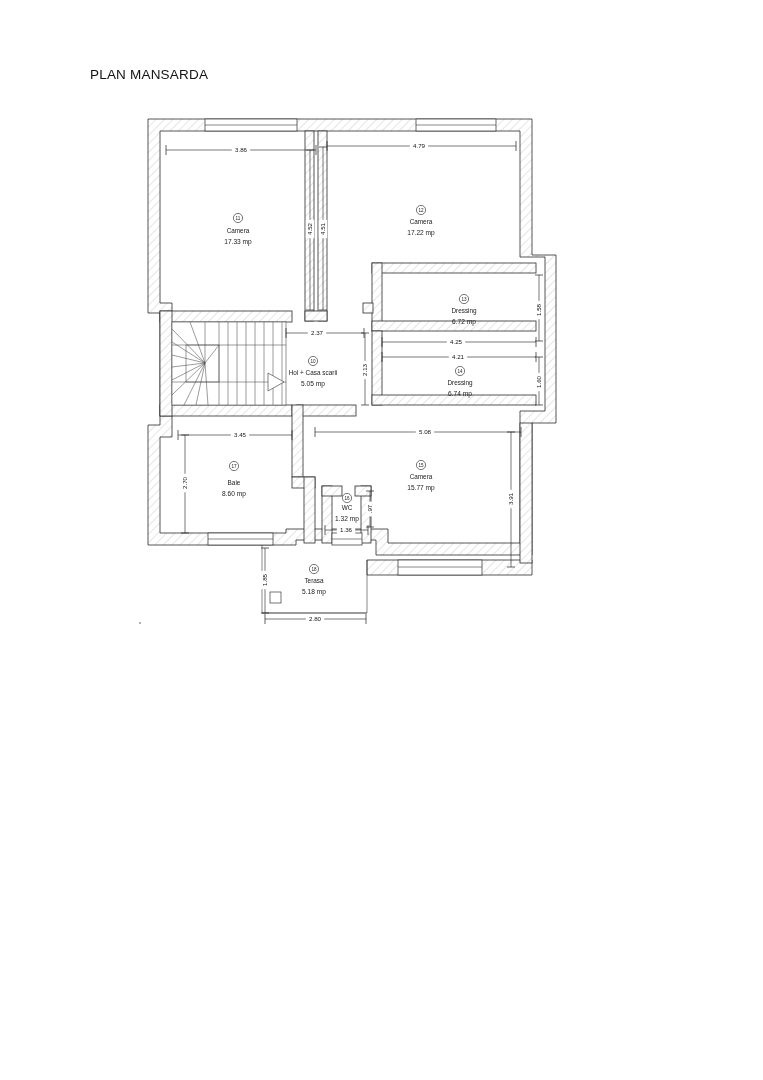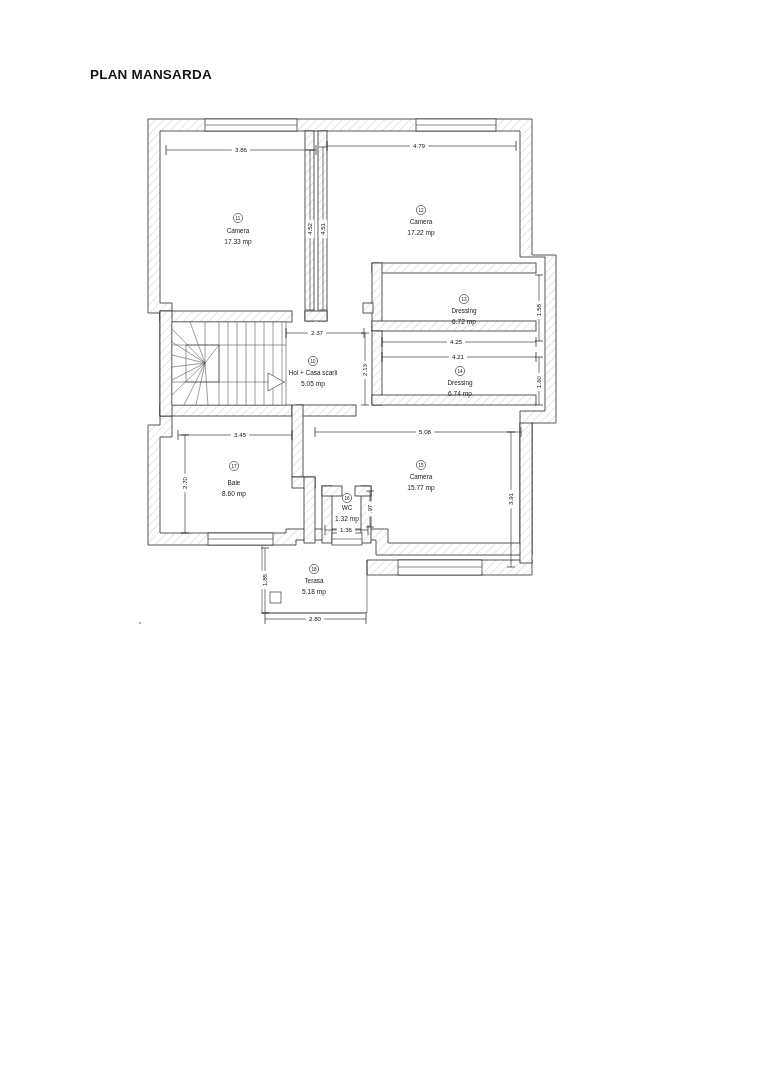--- a/index.html
+++ b/index.html
@@ -12,21 +12,21 @@
     height: 1080px;
     position: relative;
     font-family: "Liberation Sans", sans-serif;
     overflow: hidden;
   }
   #page-title {
     position: absolute;
     left: 90px;
     top: 67px;
     font-size: 13.5px;
-    font-weight: bold;
+    font-weight: normal;
     letter-spacing: 0.2px;
     color: #141414;
     white-space: nowrap;
   }
   #plan-wrap {
     position: absolute;
     left: 0px;
     top: 105px;
     width: 763px;
     height: 545px;

